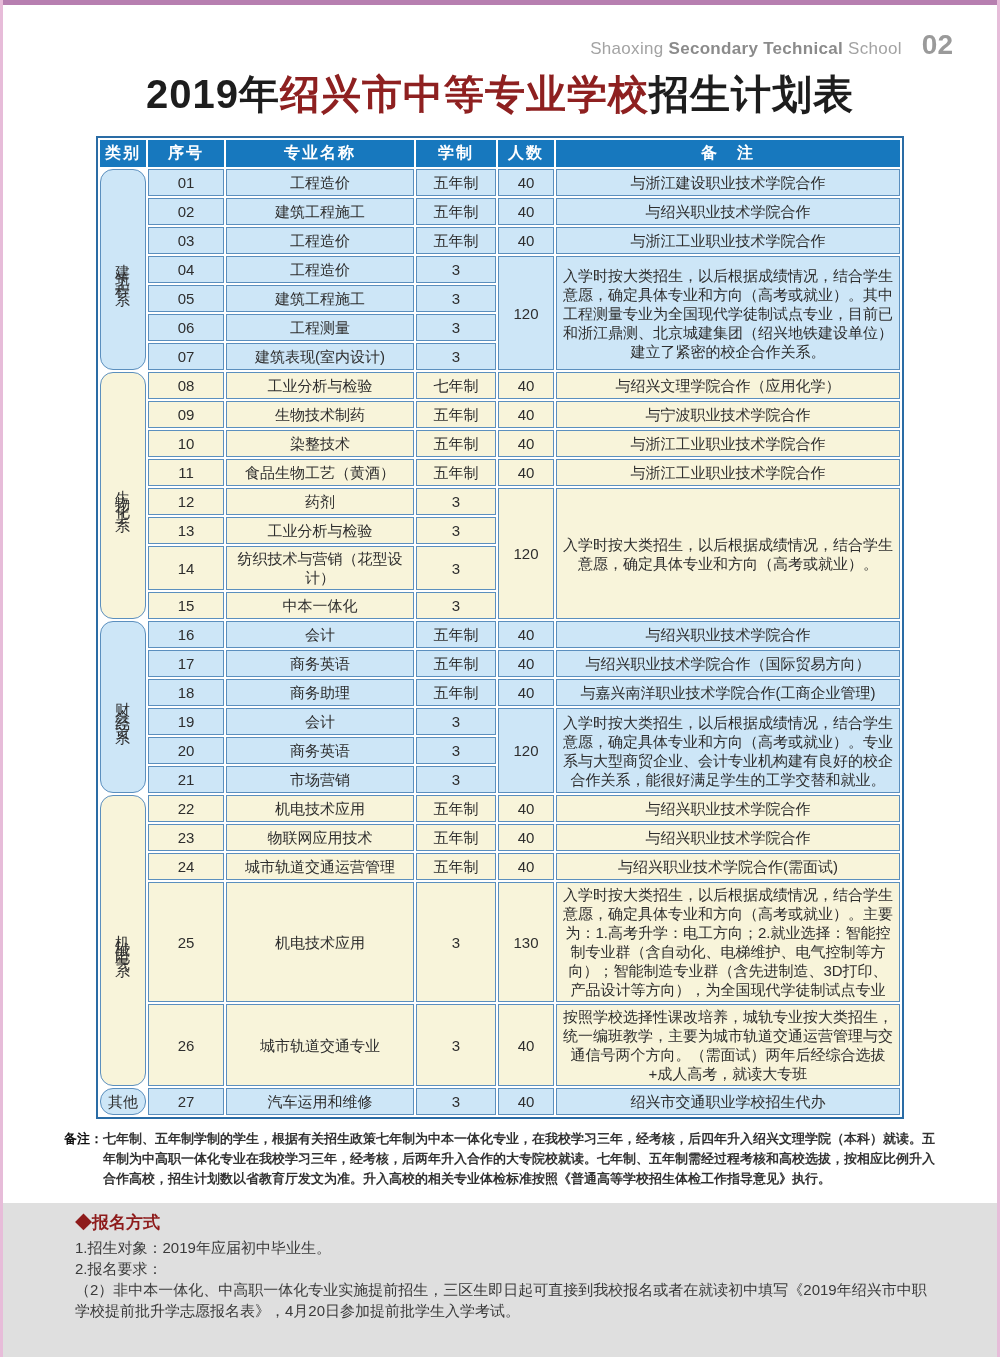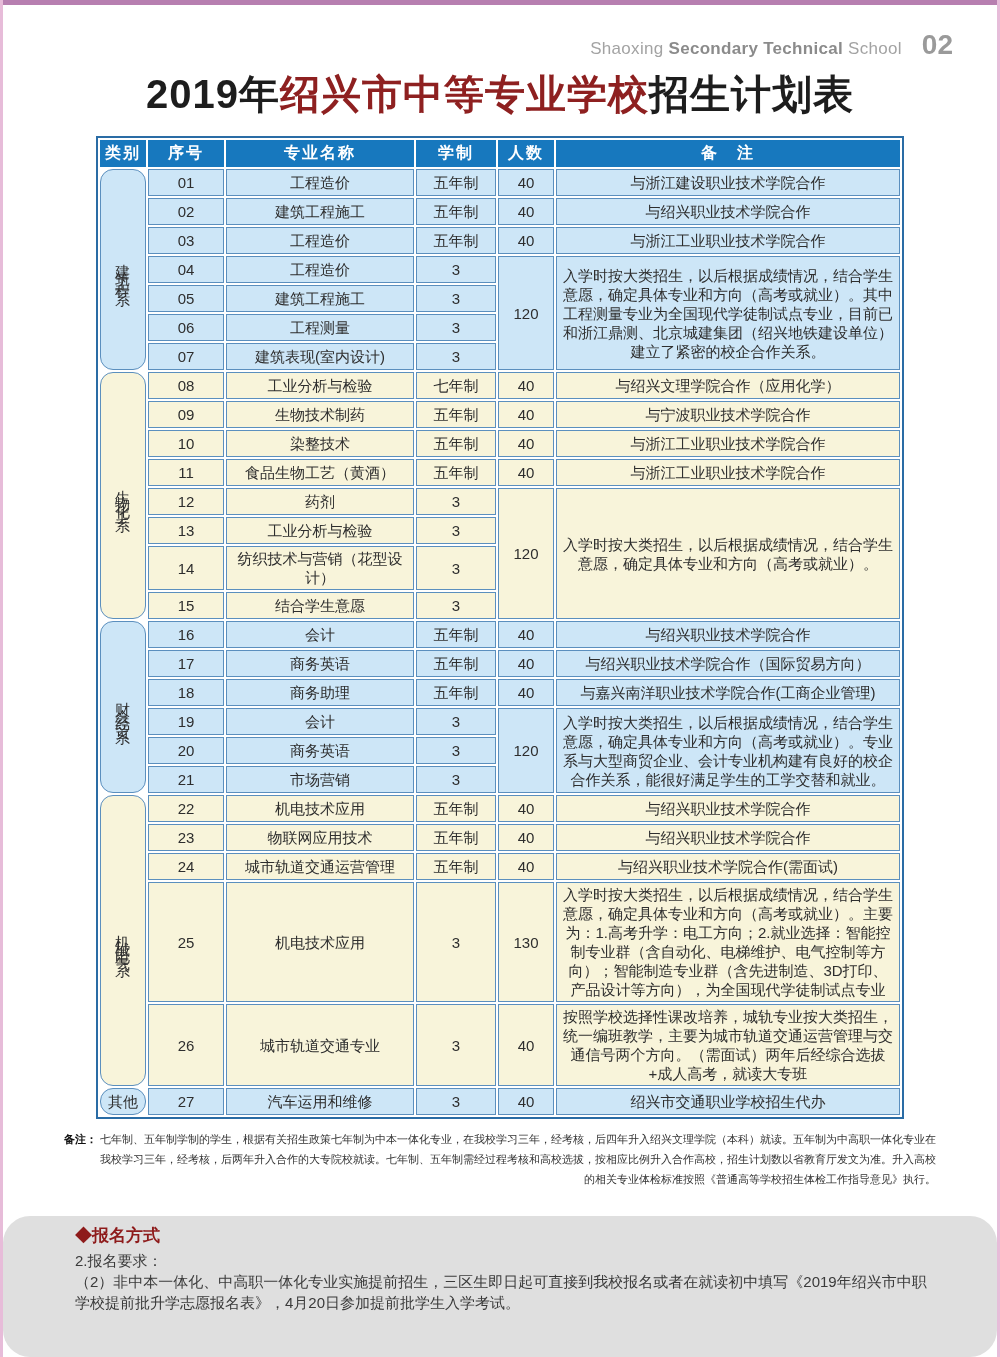--- a/index.html
+++ b/index.html
@@ -41,26 +41,26 @@
     text-align:center; vertical-align:middle; padding:2px 5px; line-height:19px;
   }
   table.plan tr { height:27px; }
   td.blue { background:#cde6f7; }
   td.yellow { background:#f8f4da; }
   td.remark { text-align:left; padding-left:8px; padding-right:6px; }
   td.cat { font-size:16px; color:#1c1c1c; padding:2px 1px;border-radius:13px; }
   td.cat.vert { writing-mode:vertical-lr; text-orientation:upright; letter-spacing:7px; }
 
   
-  .notes { display:flex; width:872px; margin:10px auto 17px auto; font-size:11px; line-height:20px;text-align:right; }
+  .notes { display:flex; width:872px; margin:10px auto 4px auto; font-size:13px; line-height:20px; }
   .notes .lbl { font-weight:bold; color:#111; white-space:nowrap; }
-  .notes .txt { color:#333; }
-
-  
-  .gray-panel { background:#dfdfdf; margin-top:10px; flex:1 1 auto; padding:8px 58px 8px 72px;border-radius:27px; }
+  .notes .txt { color:#333;font-weight:bold; }
+
+  
+  .gray-panel { background:#dfdfdf; margin-top:10px; flex:1 1 auto; padding:8px 58px 8px 72px; }
   .apply-heading { color:#8e1b1b; font-weight:bold; font-size:17px; margin-bottom:3px; }
   .apply-lines div { font-size:15px; color:#3a3a3a; line-height:21px; }
 </style>
 </head>
 <body>
 
 <div class="page">
   <div class="top-strip"></div>
 
   <div class="page-header">
@@ -177,21 +177,21 @@
           <td class="major yellow">工业分析与检验</td>
           <td class="years yellow">3</td>
         </tr>
         <tr>
           <td class="no yellow">14</td>
           <td class="major yellow">纺织技术与营销（花型设计）</td>
           <td class="years yellow">3</td>
         </tr>
         <tr>
           <td class="no yellow">15</td>
-          <td class="major yellow">结合学生意愿</td>
+          <td class="major yellow">中本一体化</td>
           <td class="years yellow">3</td>
         </tr>
         <tr>
           <td class="cat blue vert" rowspan="6">财会经贸系</td>
           <td class="no blue">16</td>
           <td class="major blue">会计</td>
           <td class="years blue">五年制</td>
           <td class="count blue">40</td>
           <td class="remark blue">与绍兴职业技术学院合作</td>
         </tr>
@@ -274,19 +274,20 @@
   </table>
 
   <div class="notes">
     <span class="lbl">备注：</span>
     <span class="txt">七年制、五年制学制的学生，根据有关招生政策七年制为中本一体化专业，在我校学习三年，经考核，后四年升入绍兴文理学院（本科）就读。五年制为中高职一体化专业在我校学习三年，经考核，后两年升入合作的大专院校就读。七年制、五年制需经过程考核和高校选拔，按相应比例升入合作高校，招生计划数以省教育厅发文为准。升入高校的相关专业体检标准按照《普通高等学校招生体检工作指导意见》执行。</span>
   </div>
 
   <div class="gray-panel">
     <div class="apply-heading">◆报名方式</div>
     <div class="apply-lines" id="apply-lines">
+        <div>1.招生对象：2019年应届初中毕业生。</div>
         <div>2.报名要求：</div>
         <div>（2）非中本一体化、中高职一体化专业实施提前招生，三区生即日起可直接到我校报名或者在就读初中填写《2019年绍兴市中职学校提前批升学志愿报名表》，4月20日参加提前批学生入学考试。</div>
       </div>
 
   </div>
 
 </div>
 
 </body></html>

